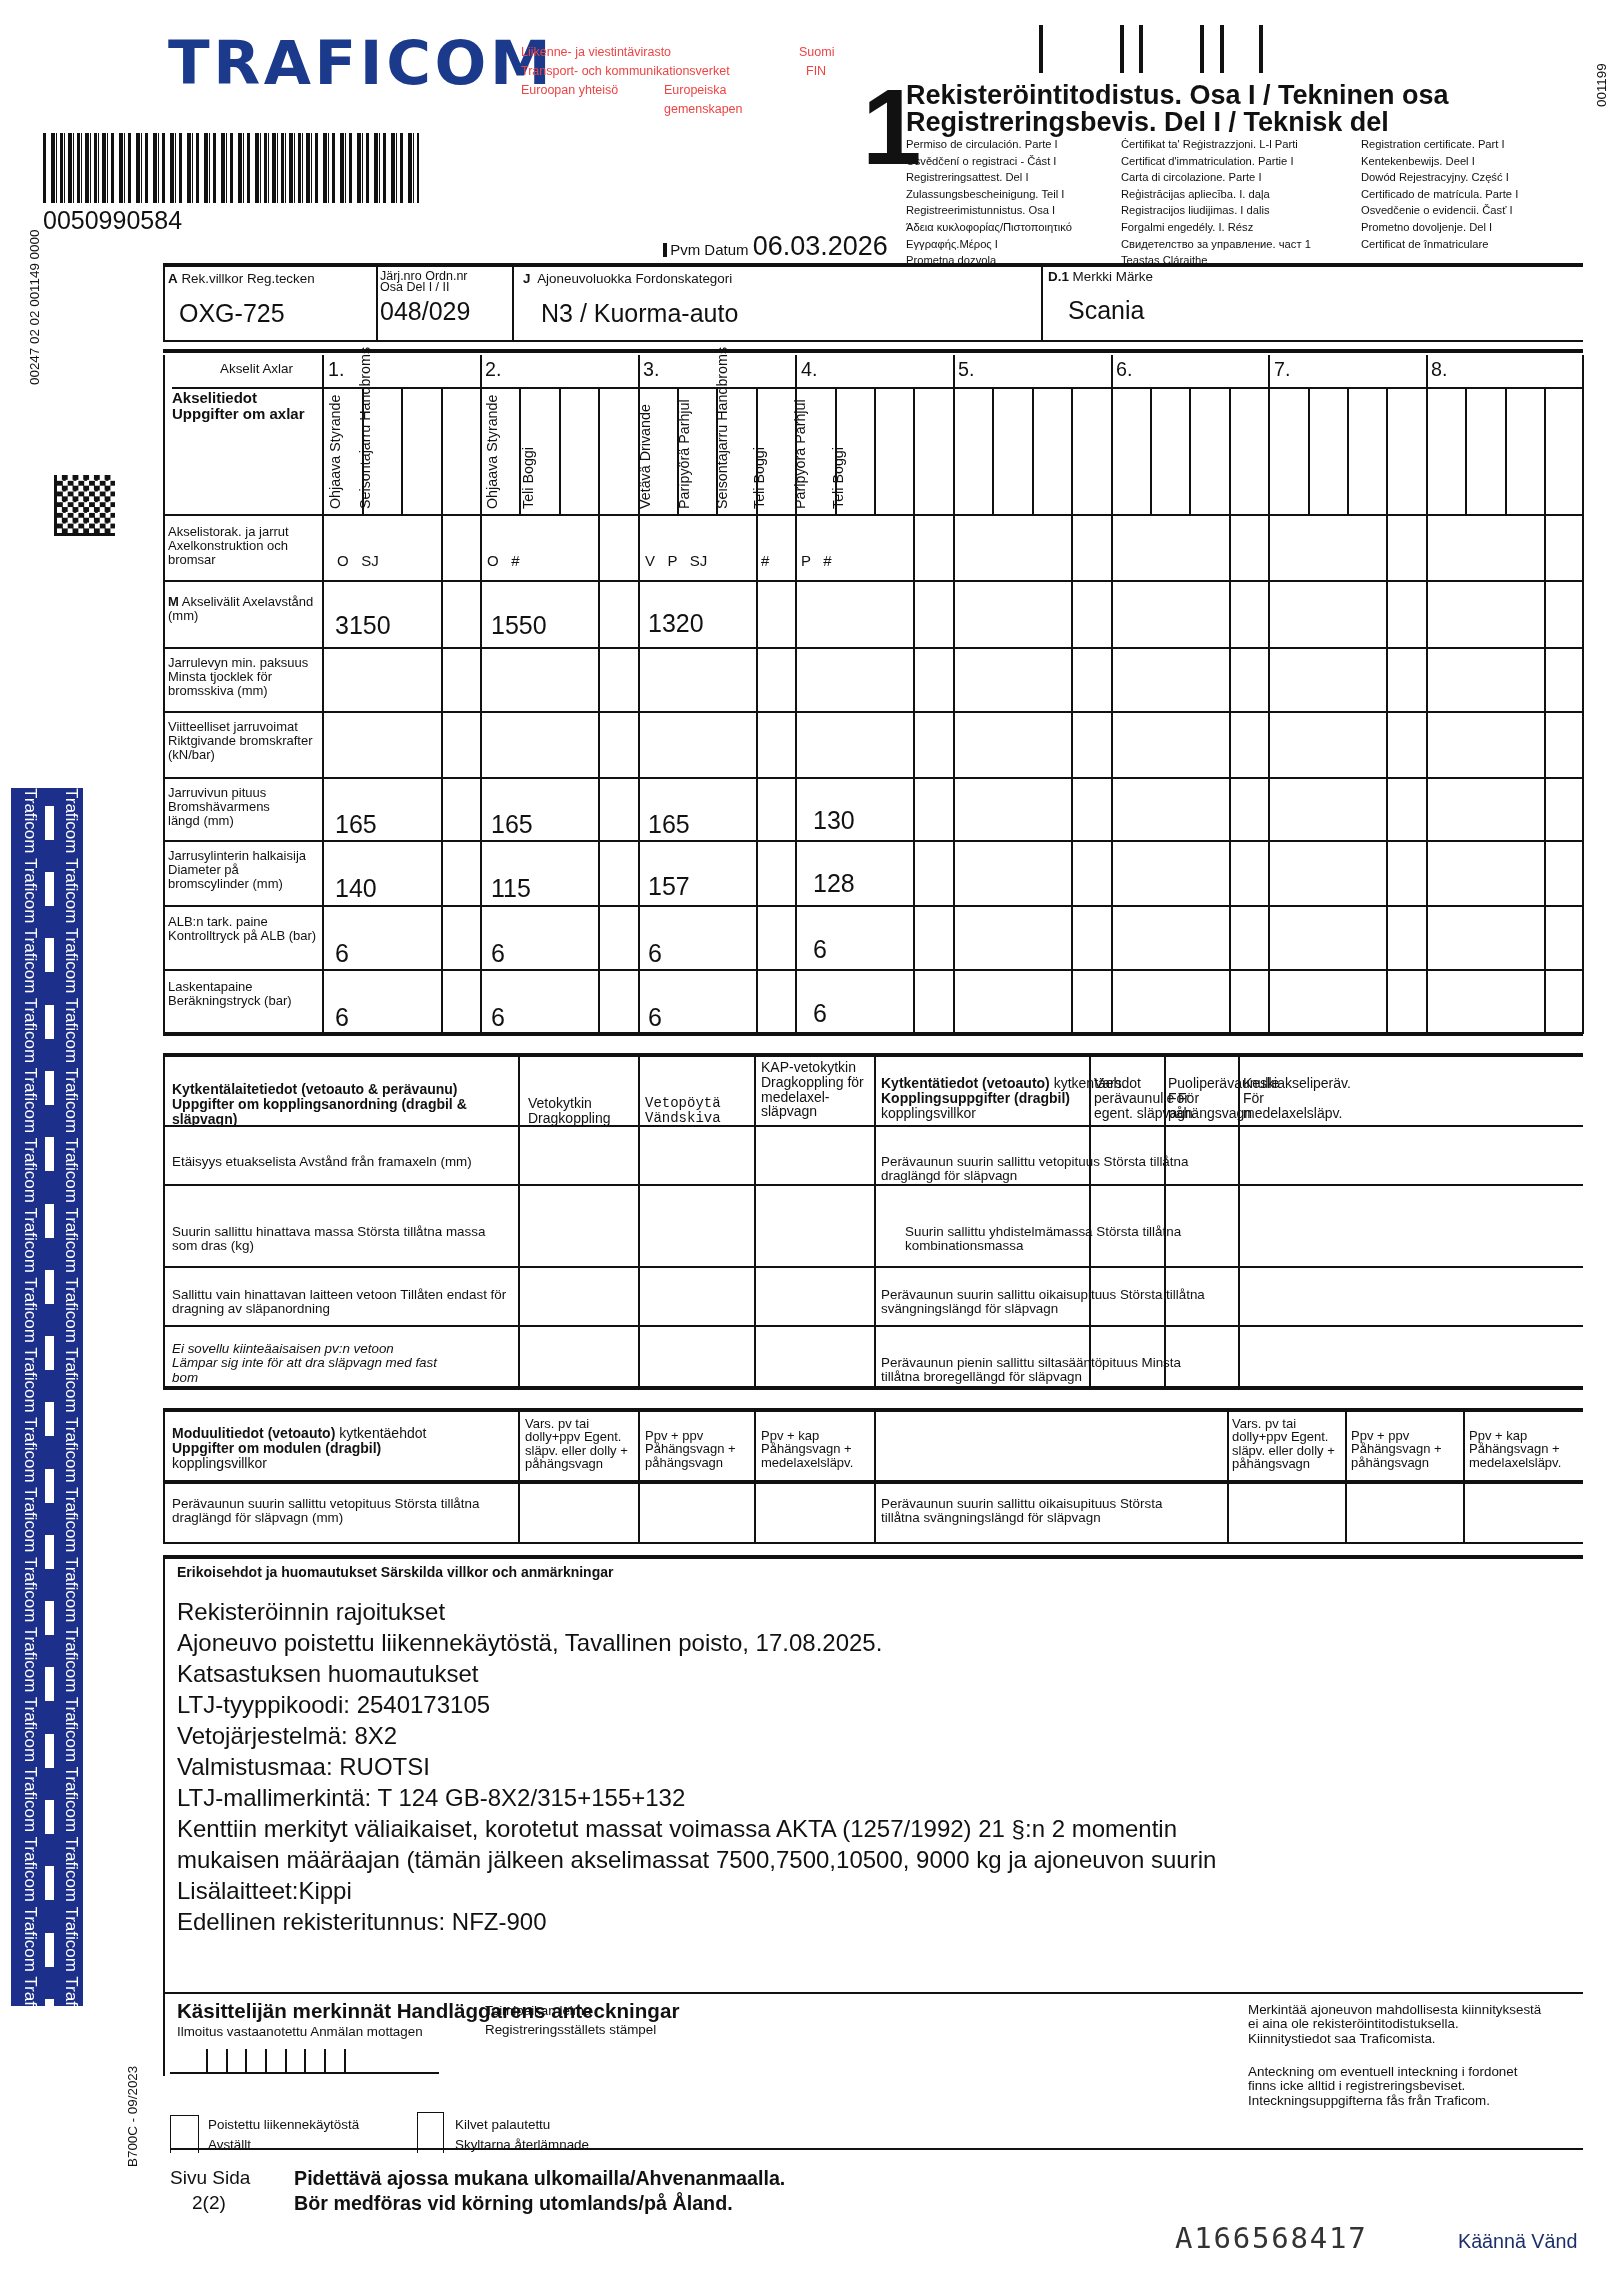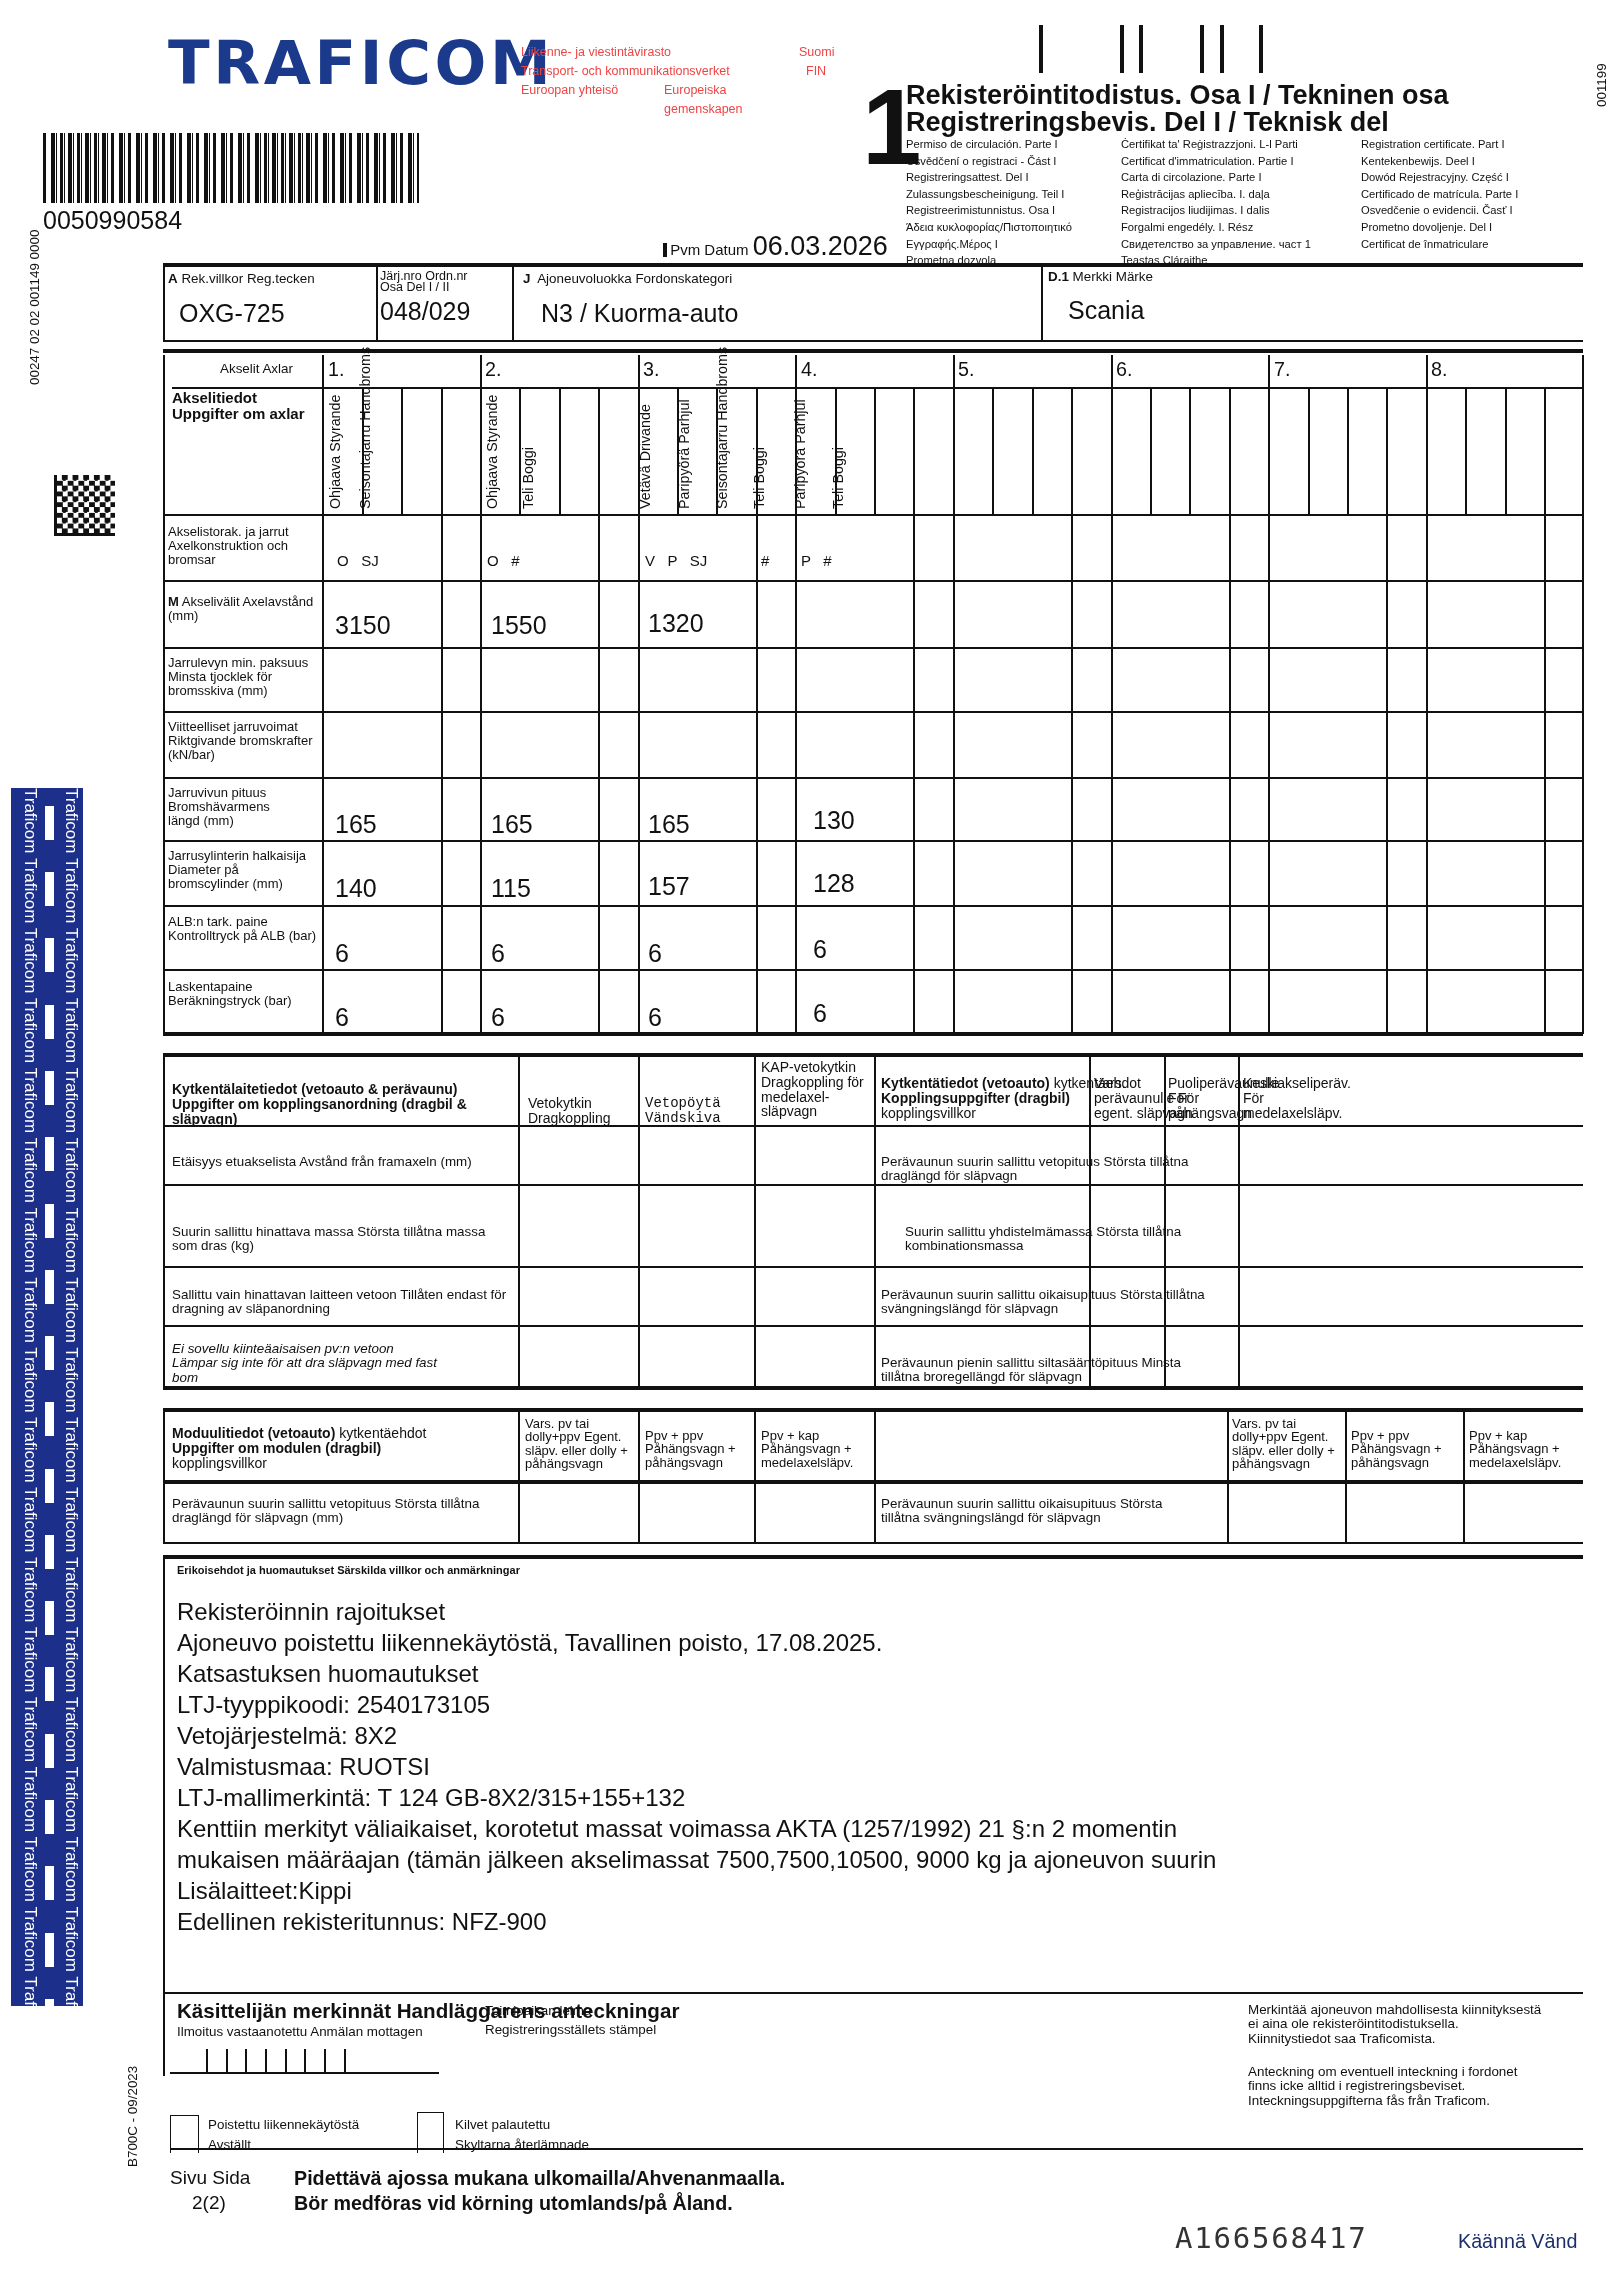--- a/index.html
+++ b/index.html
@@ -49,21 +49,21 @@
   .rot { position: absolute; transform: rotate(-90deg); transform-origin: left top; font-size: 14.3px; line-height: 15px; white-space: nowrap; }
   .num { position: absolute; font-size: 25px; }
   .code { position: absolute; font-size: 15px; }
 
   
   .bh { position: absolute; font-size: 14px; line-height: 14.8px; }
   .bh b { font-weight: bold; }
   .sm { position: absolute; font-size: 13.4px; line-height: 14.3px; }
 
   
-  .remark-head { position: absolute; left: 177px; top: 1564px; font-size: 11px; font-weight: bold; }
+  .remark-head { position: absolute; left: 177px; top: 1564px; font-size: 14px; font-weight: bold; }
   .remarks { position: absolute; left: 177px; top: 1596px; font-size: 24px; line-height: 31px; }
 
   .footer-big { position: absolute; font-size: 19.7px; font-weight: bold; }
   .serial { position: absolute; left: 1175px; top: 2221px; font-size: 29px; font-family: "DejaVu Sans Mono", monospace; color: #333; letter-spacing: 1.8px; }
   .turn { position: absolute; left: 1458px; top: 2230px; font-size: 19.7px; color: #1c2f6a; }
   .cb { position: absolute; width: 29px; height: 38px; border: 1.8px solid #111; border-bottom: none; }
 </style>
 </head>
 <body>
 

